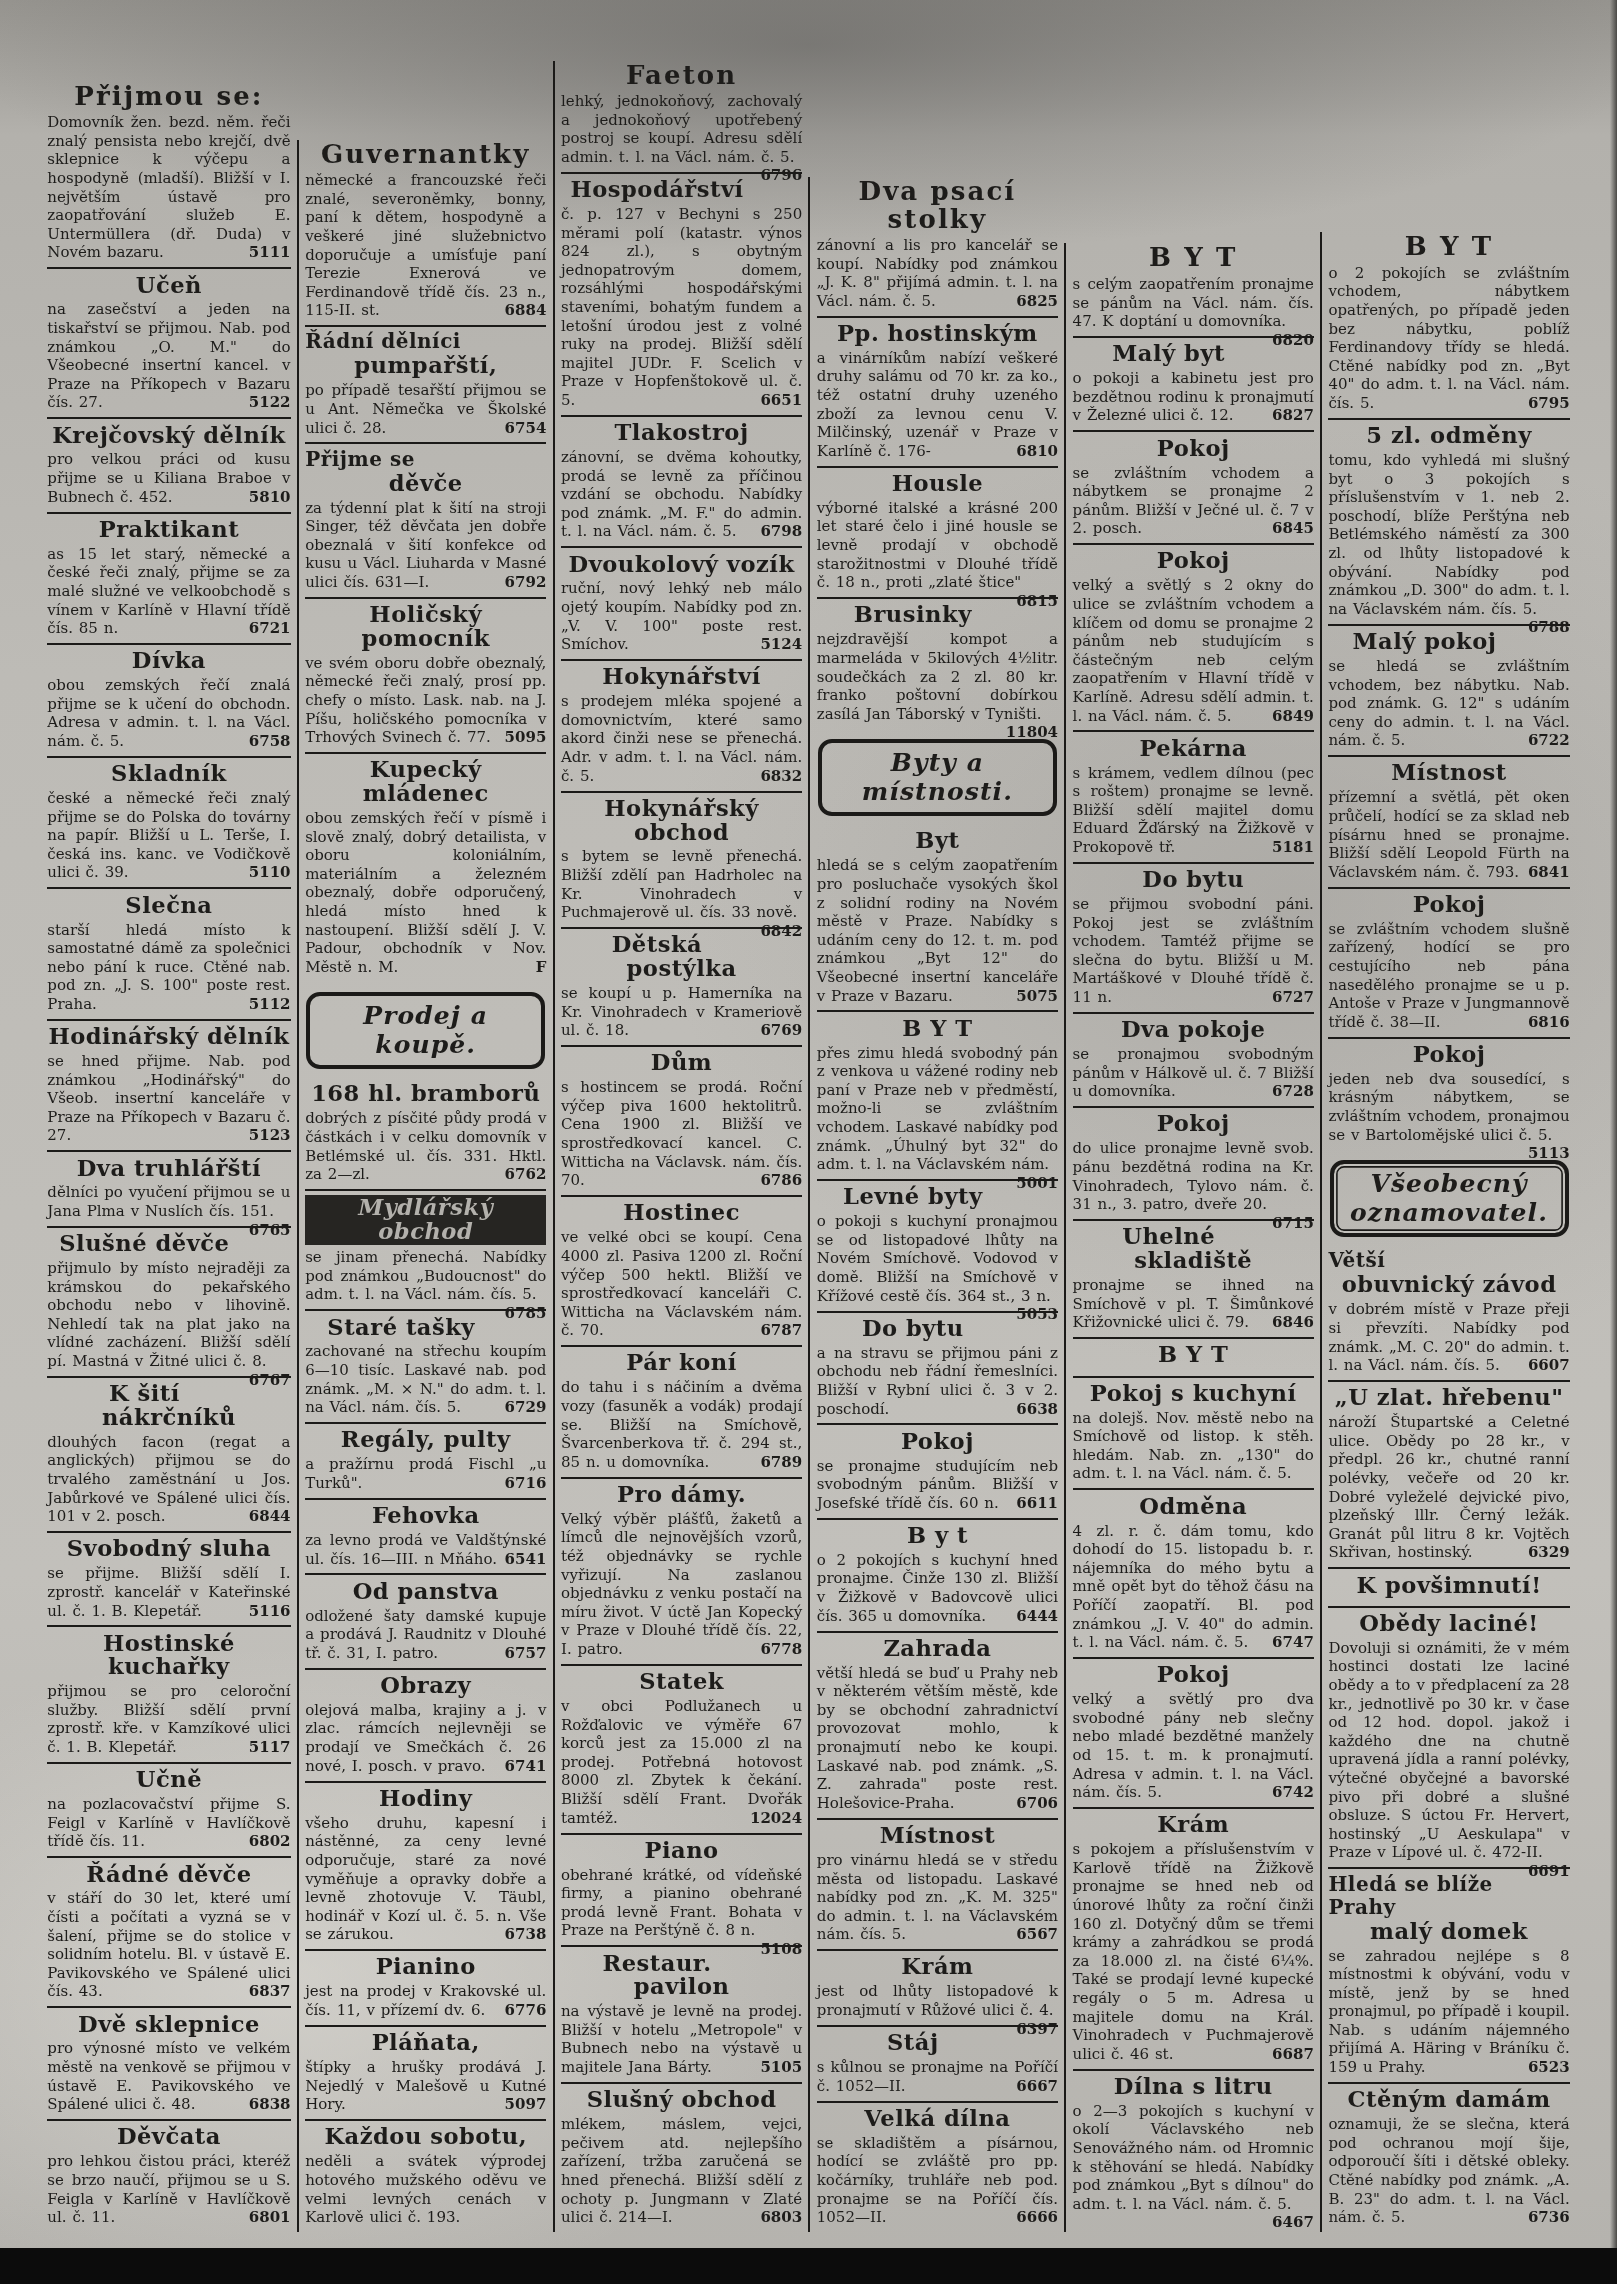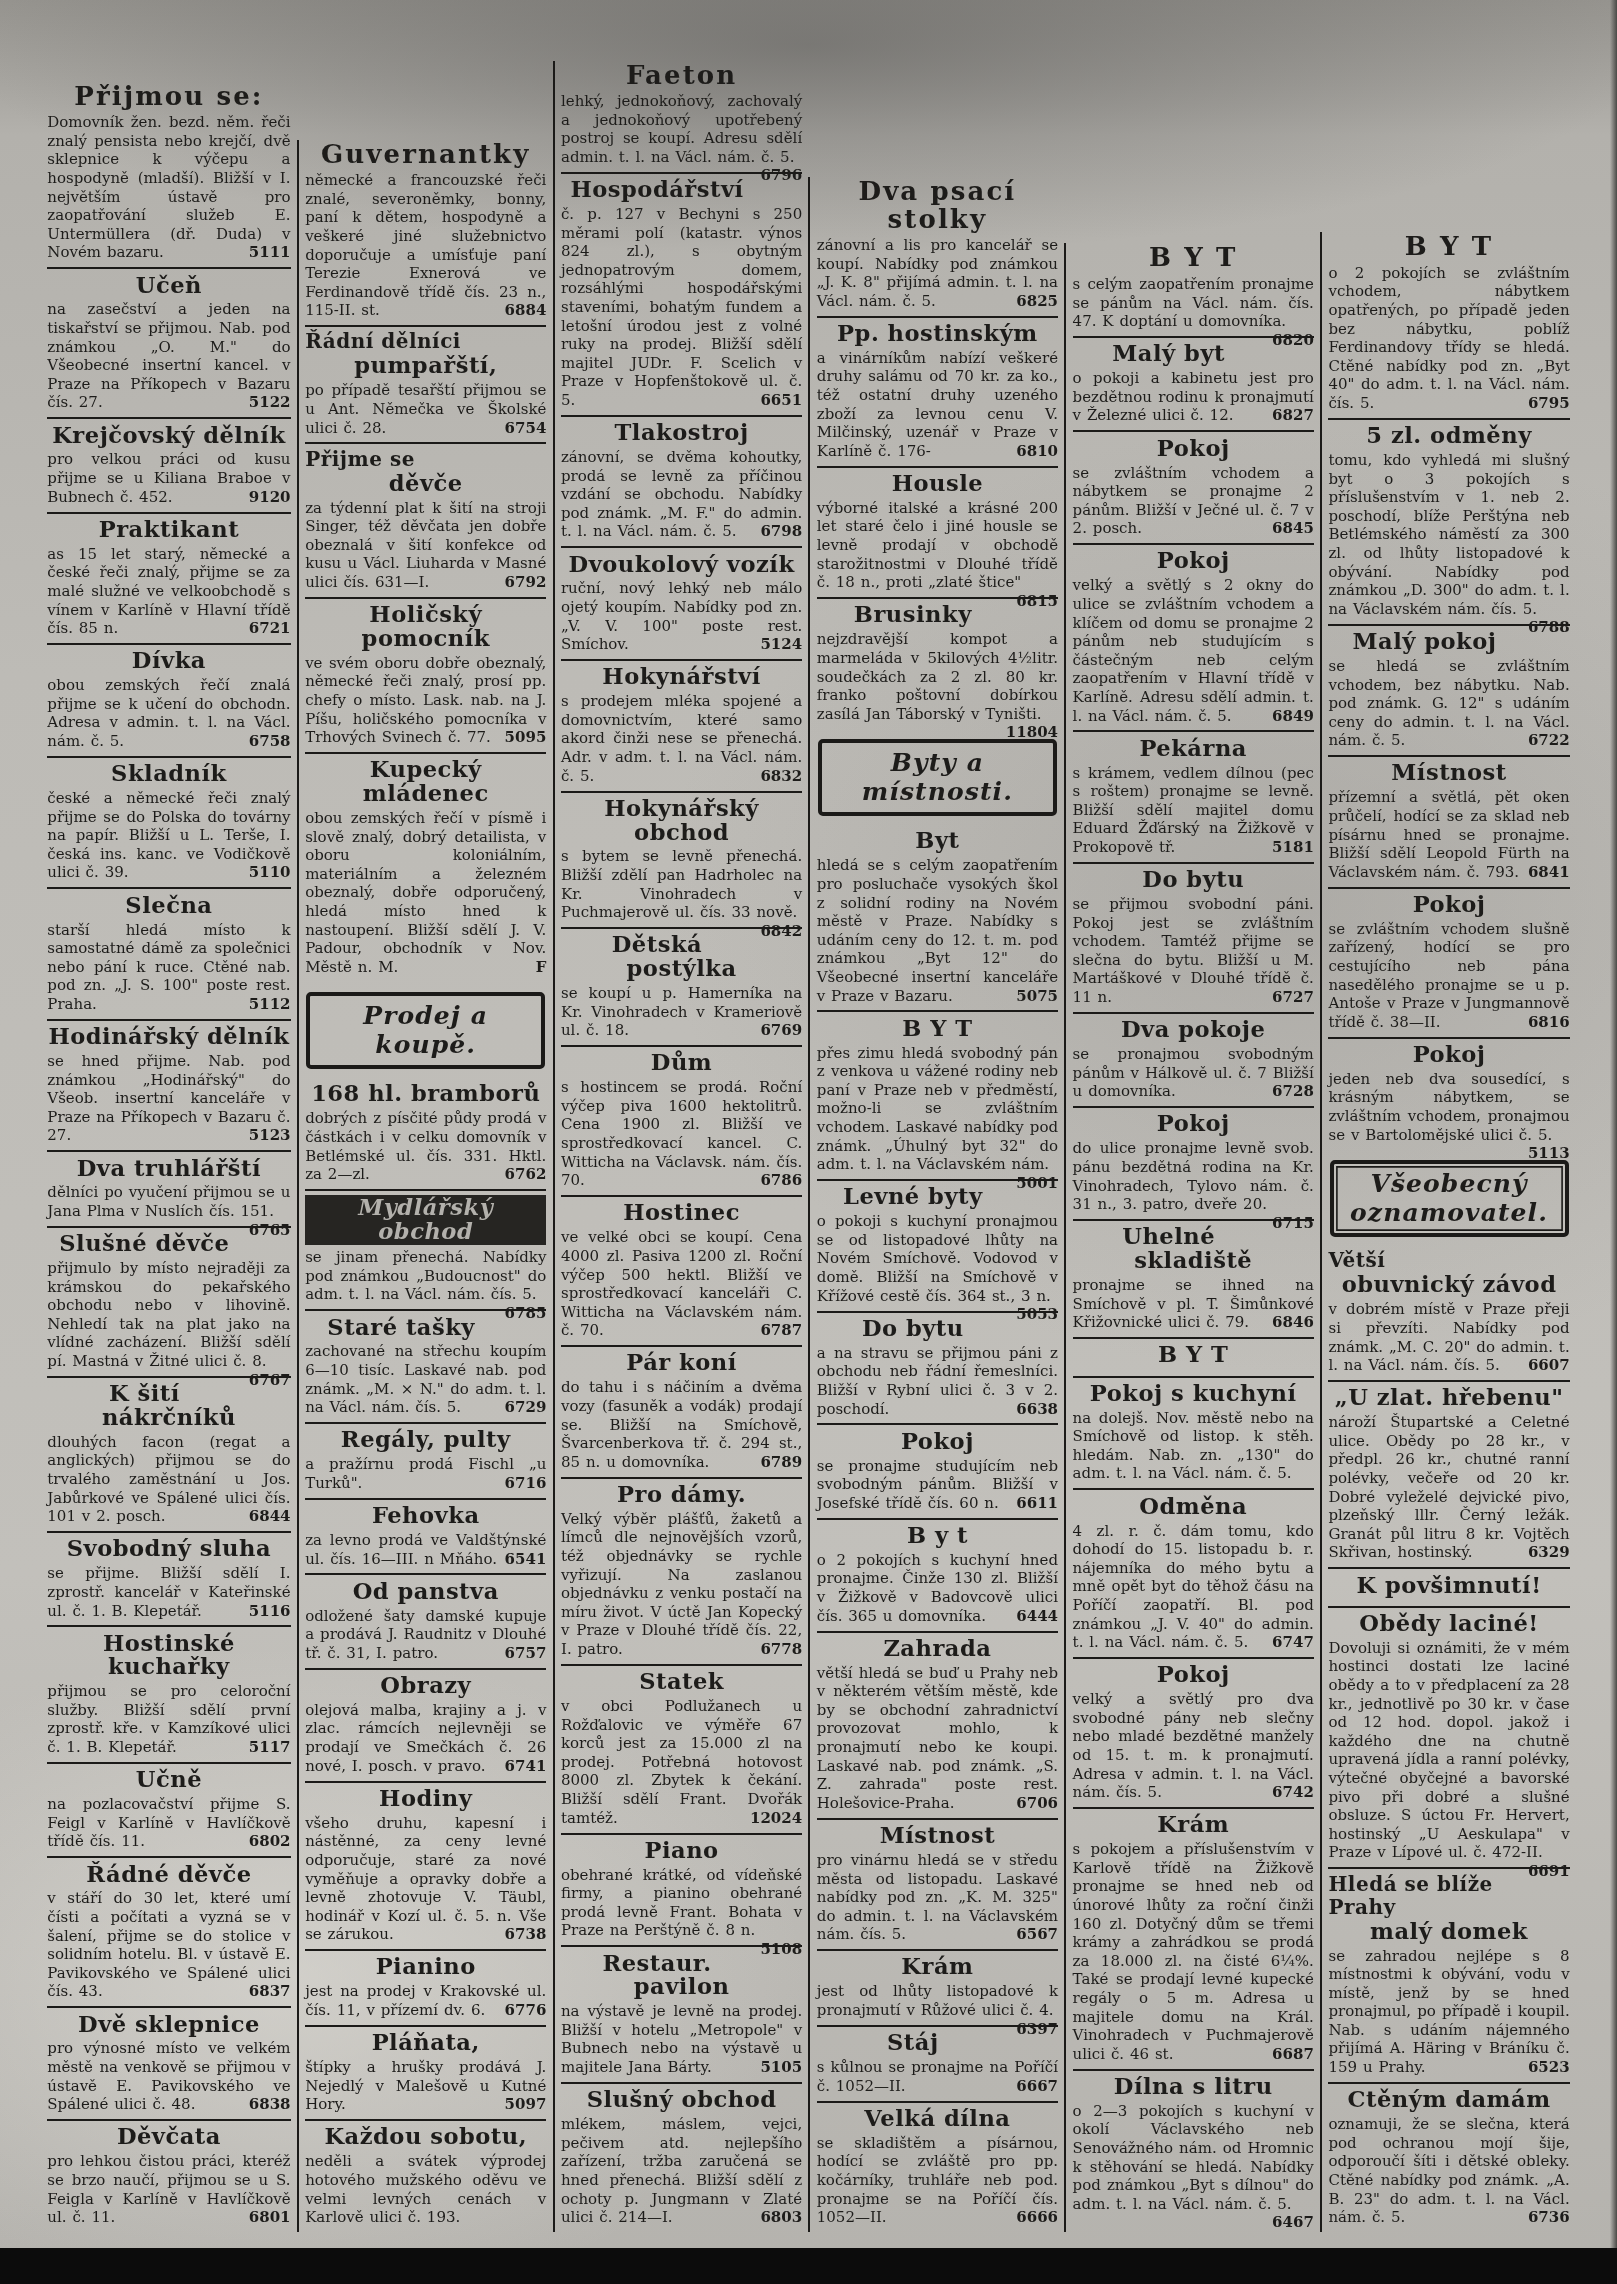--- a/index.html
+++ b/index.html
@@ -37,21 +37,21 @@
     font-weight:bold;letter-spacing:0.5px;
   }
   h3.title.big{font-size:26px;letter-spacing:2.1px;}
   h3.title.invert{background:#262522;color:#b3b1ac;padding:1.1px 3.2px;font-style:italic;}
   p.body{
     margin:0;font-size:15px;line-height:1.24;text-align:justify;
     word-spacing:1.1px;
   }
   span.ref{float:right;font-size:15px;font-weight:bold;padding-left:7.4px;}
   .section{
-    border:4.2px solid #1b1a18;border-radius:5px;
+    border:4.2px solid #1b1a18;border-radius:14px;
     margin:10.5px 1.1px 9.5px 1.1px;padding:5.3px 3.2px;
     text-align:center;font-style:italic;font-weight:bold;font-size:25px;
     letter-spacing:1.1px;
   }
   .section.double{box-shadow:0 0 0 2.1px #c2c0bb inset, 0 0 0 3.7px #1b1a18 inset;}
 </style>
 </head>
 <body>
 
 <div id="paper">
@@ -60,21 +60,21 @@
         <article class="ad first">
           <h3 class="title big">Přijmou se:</h3>
           <p class="body">Domovník žen. bezd. něm. řeči znalý pensista nebo krejčí, dvě sklepnice k výčepu a hospodyně (mladší). Bližší v I. největším ústavě pro zaopatřování služeb E. Untermüllera (dř. Duda) v Novém bazaru. <span class="ref">5111</span></p>
         </article>
         <article class="ad">
           <h3 class="title">Učeň</h3>
           <p class="body">na zasečství a jeden na tiskařství se přijmou. Nab. pod známkou „O. M." do Všeobecné insertní kancel. v Praze na Příkopech v Bazaru čís. 27. <span class="ref">5122</span></p>
         </article>
         <article class="ad">
           <h3 class="title">Krejčovský dělník</h3>
-          <p class="body">pro velkou práci od kusu přijme se u Kiliana Braboe v Bubnech č. 452. <span class="ref">9120</span></p>
+          <p class="body">pro velkou práci od kusu přijme se u Kiliana Braboe v Bubnech č. 452. <span class="ref">5810</span></p>
         </article>
         <article class="ad">
           <h3 class="title">Praktikant</h3>
           <p class="body">as 15 let starý, německé a české řeči znalý, přijme se za malé služné ve velkoobchodě s vínem v Karlíně v Hlavní třídě čís. 85 n. <span class="ref">6721</span></p>
         </article>
         <article class="ad">
           <h3 class="title">Dívka</h3>
           <p class="body">obou zemských řečí znalá přijme se k učení do obchodn. Adresa v admin. t. l. na Václ. nám. č. 5. <span class="ref">6758</span></p>
         </article>
         <article class="ad">

